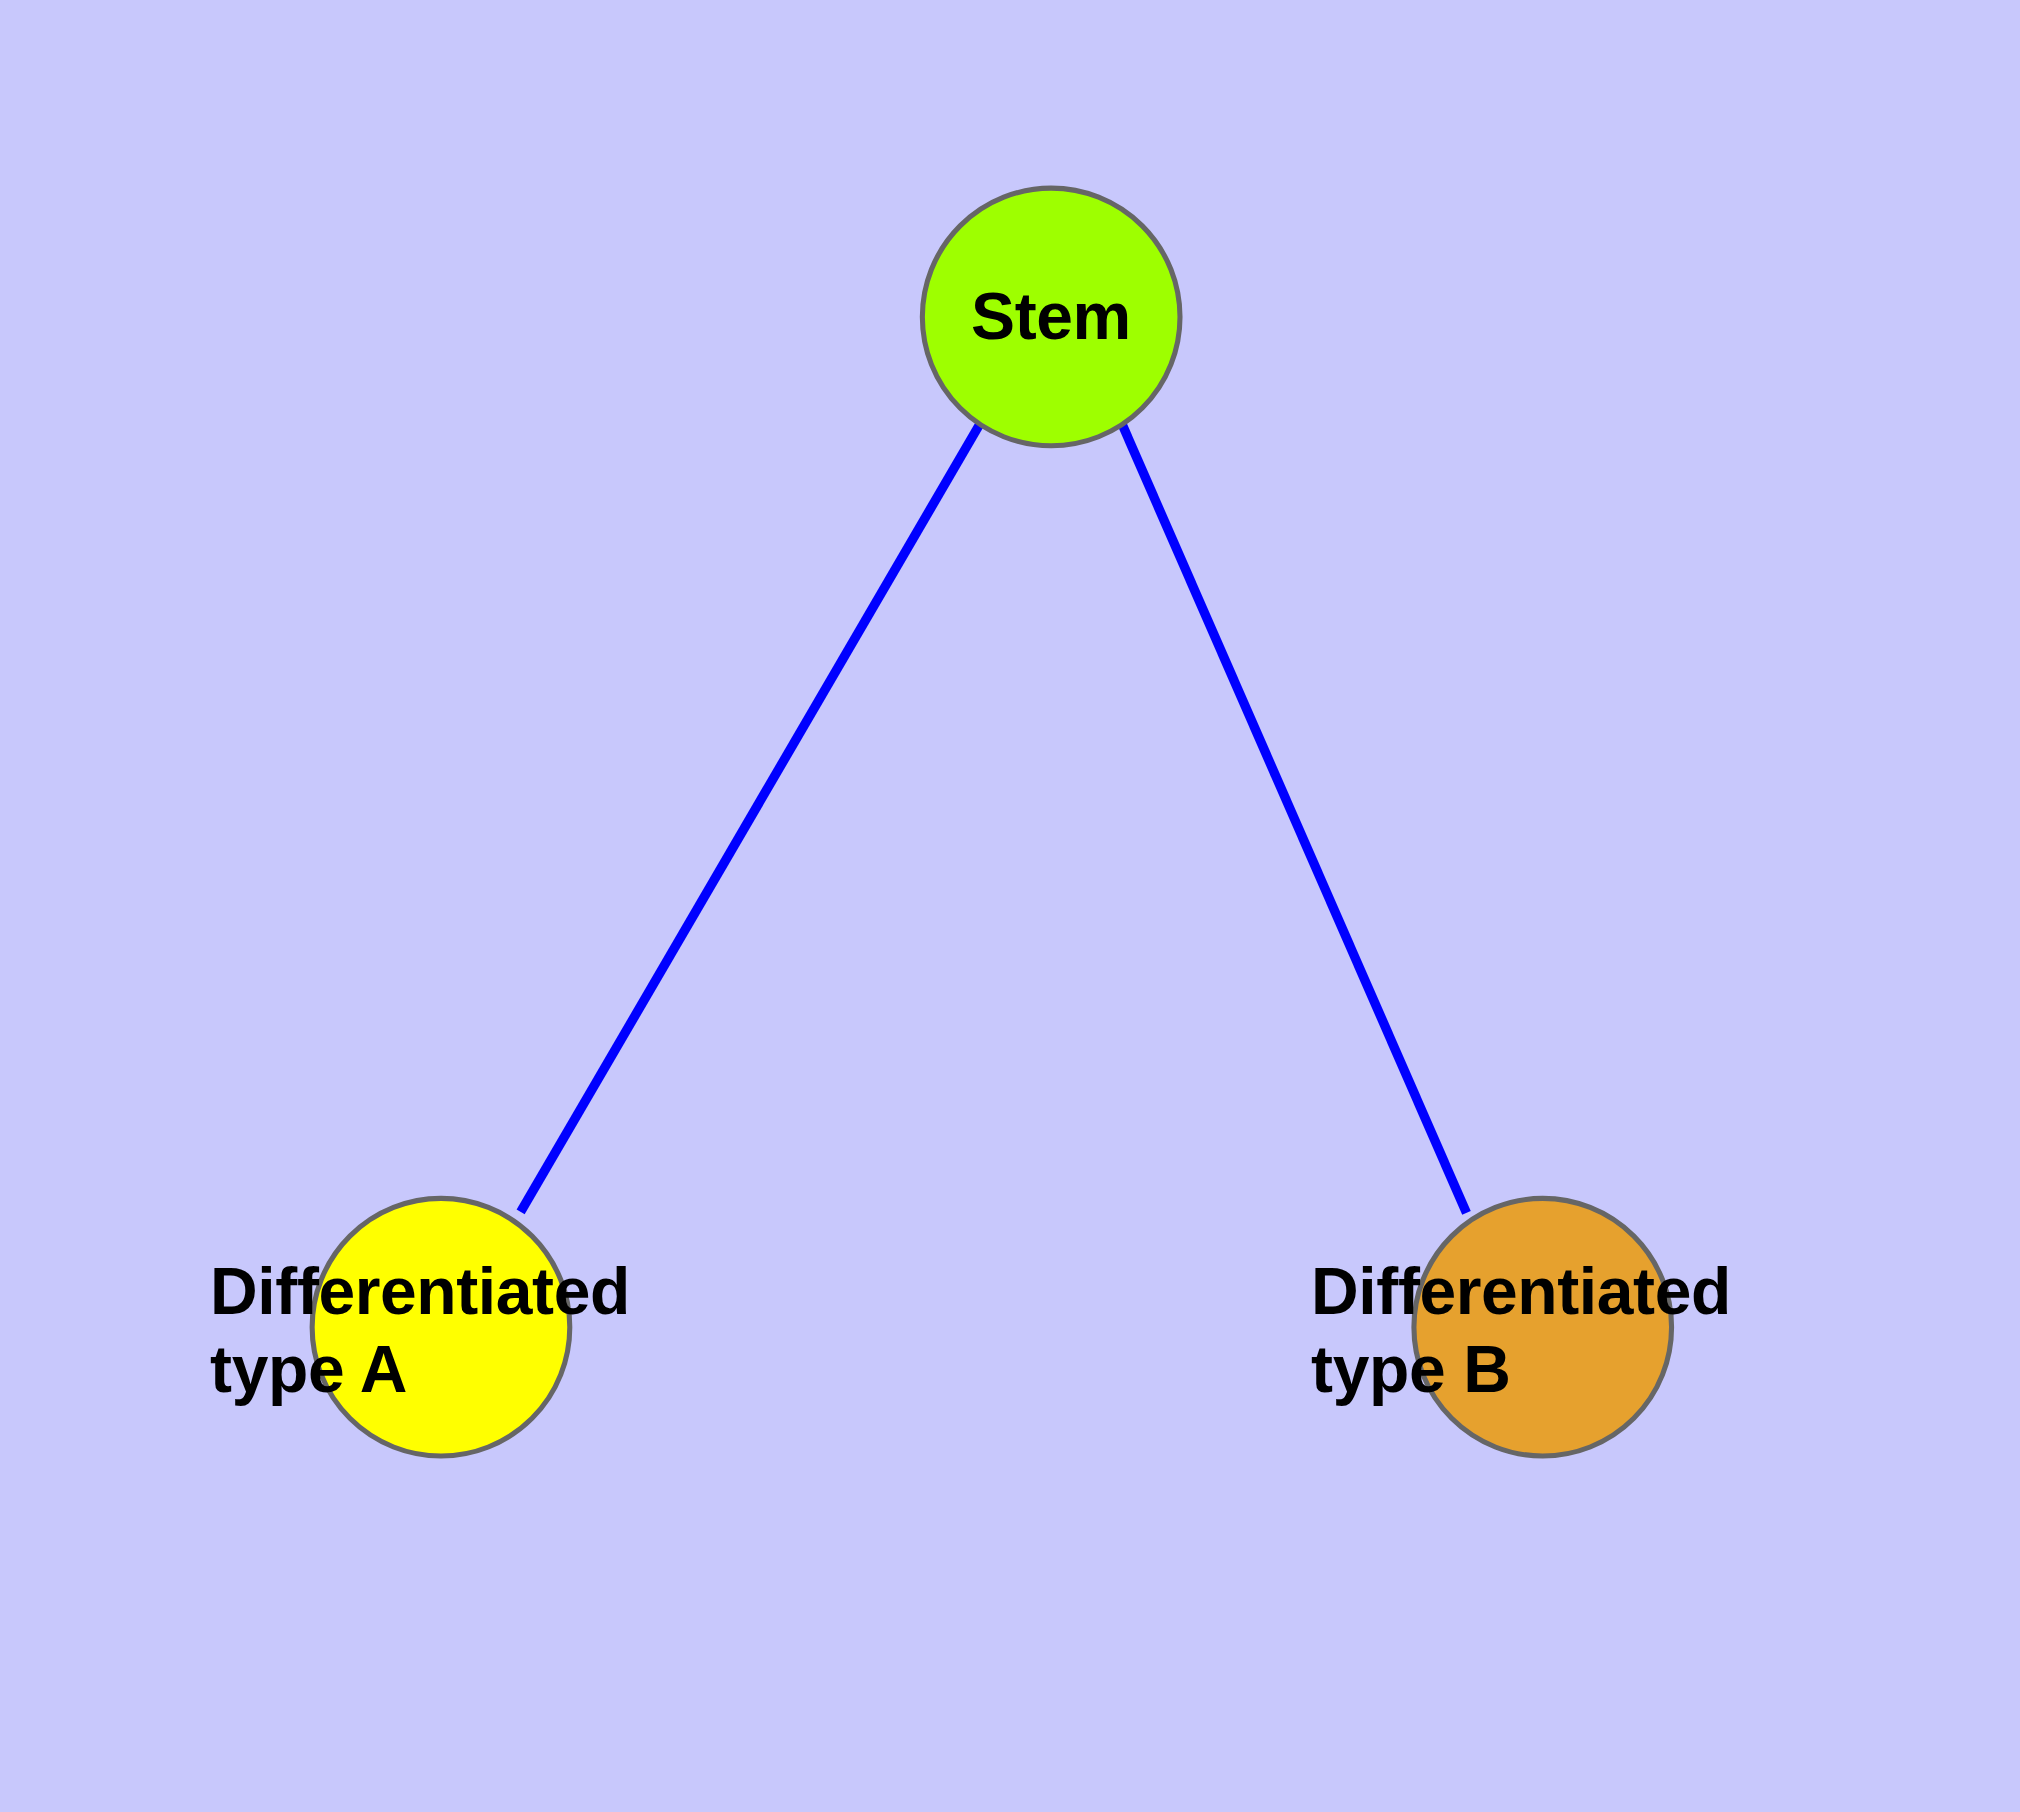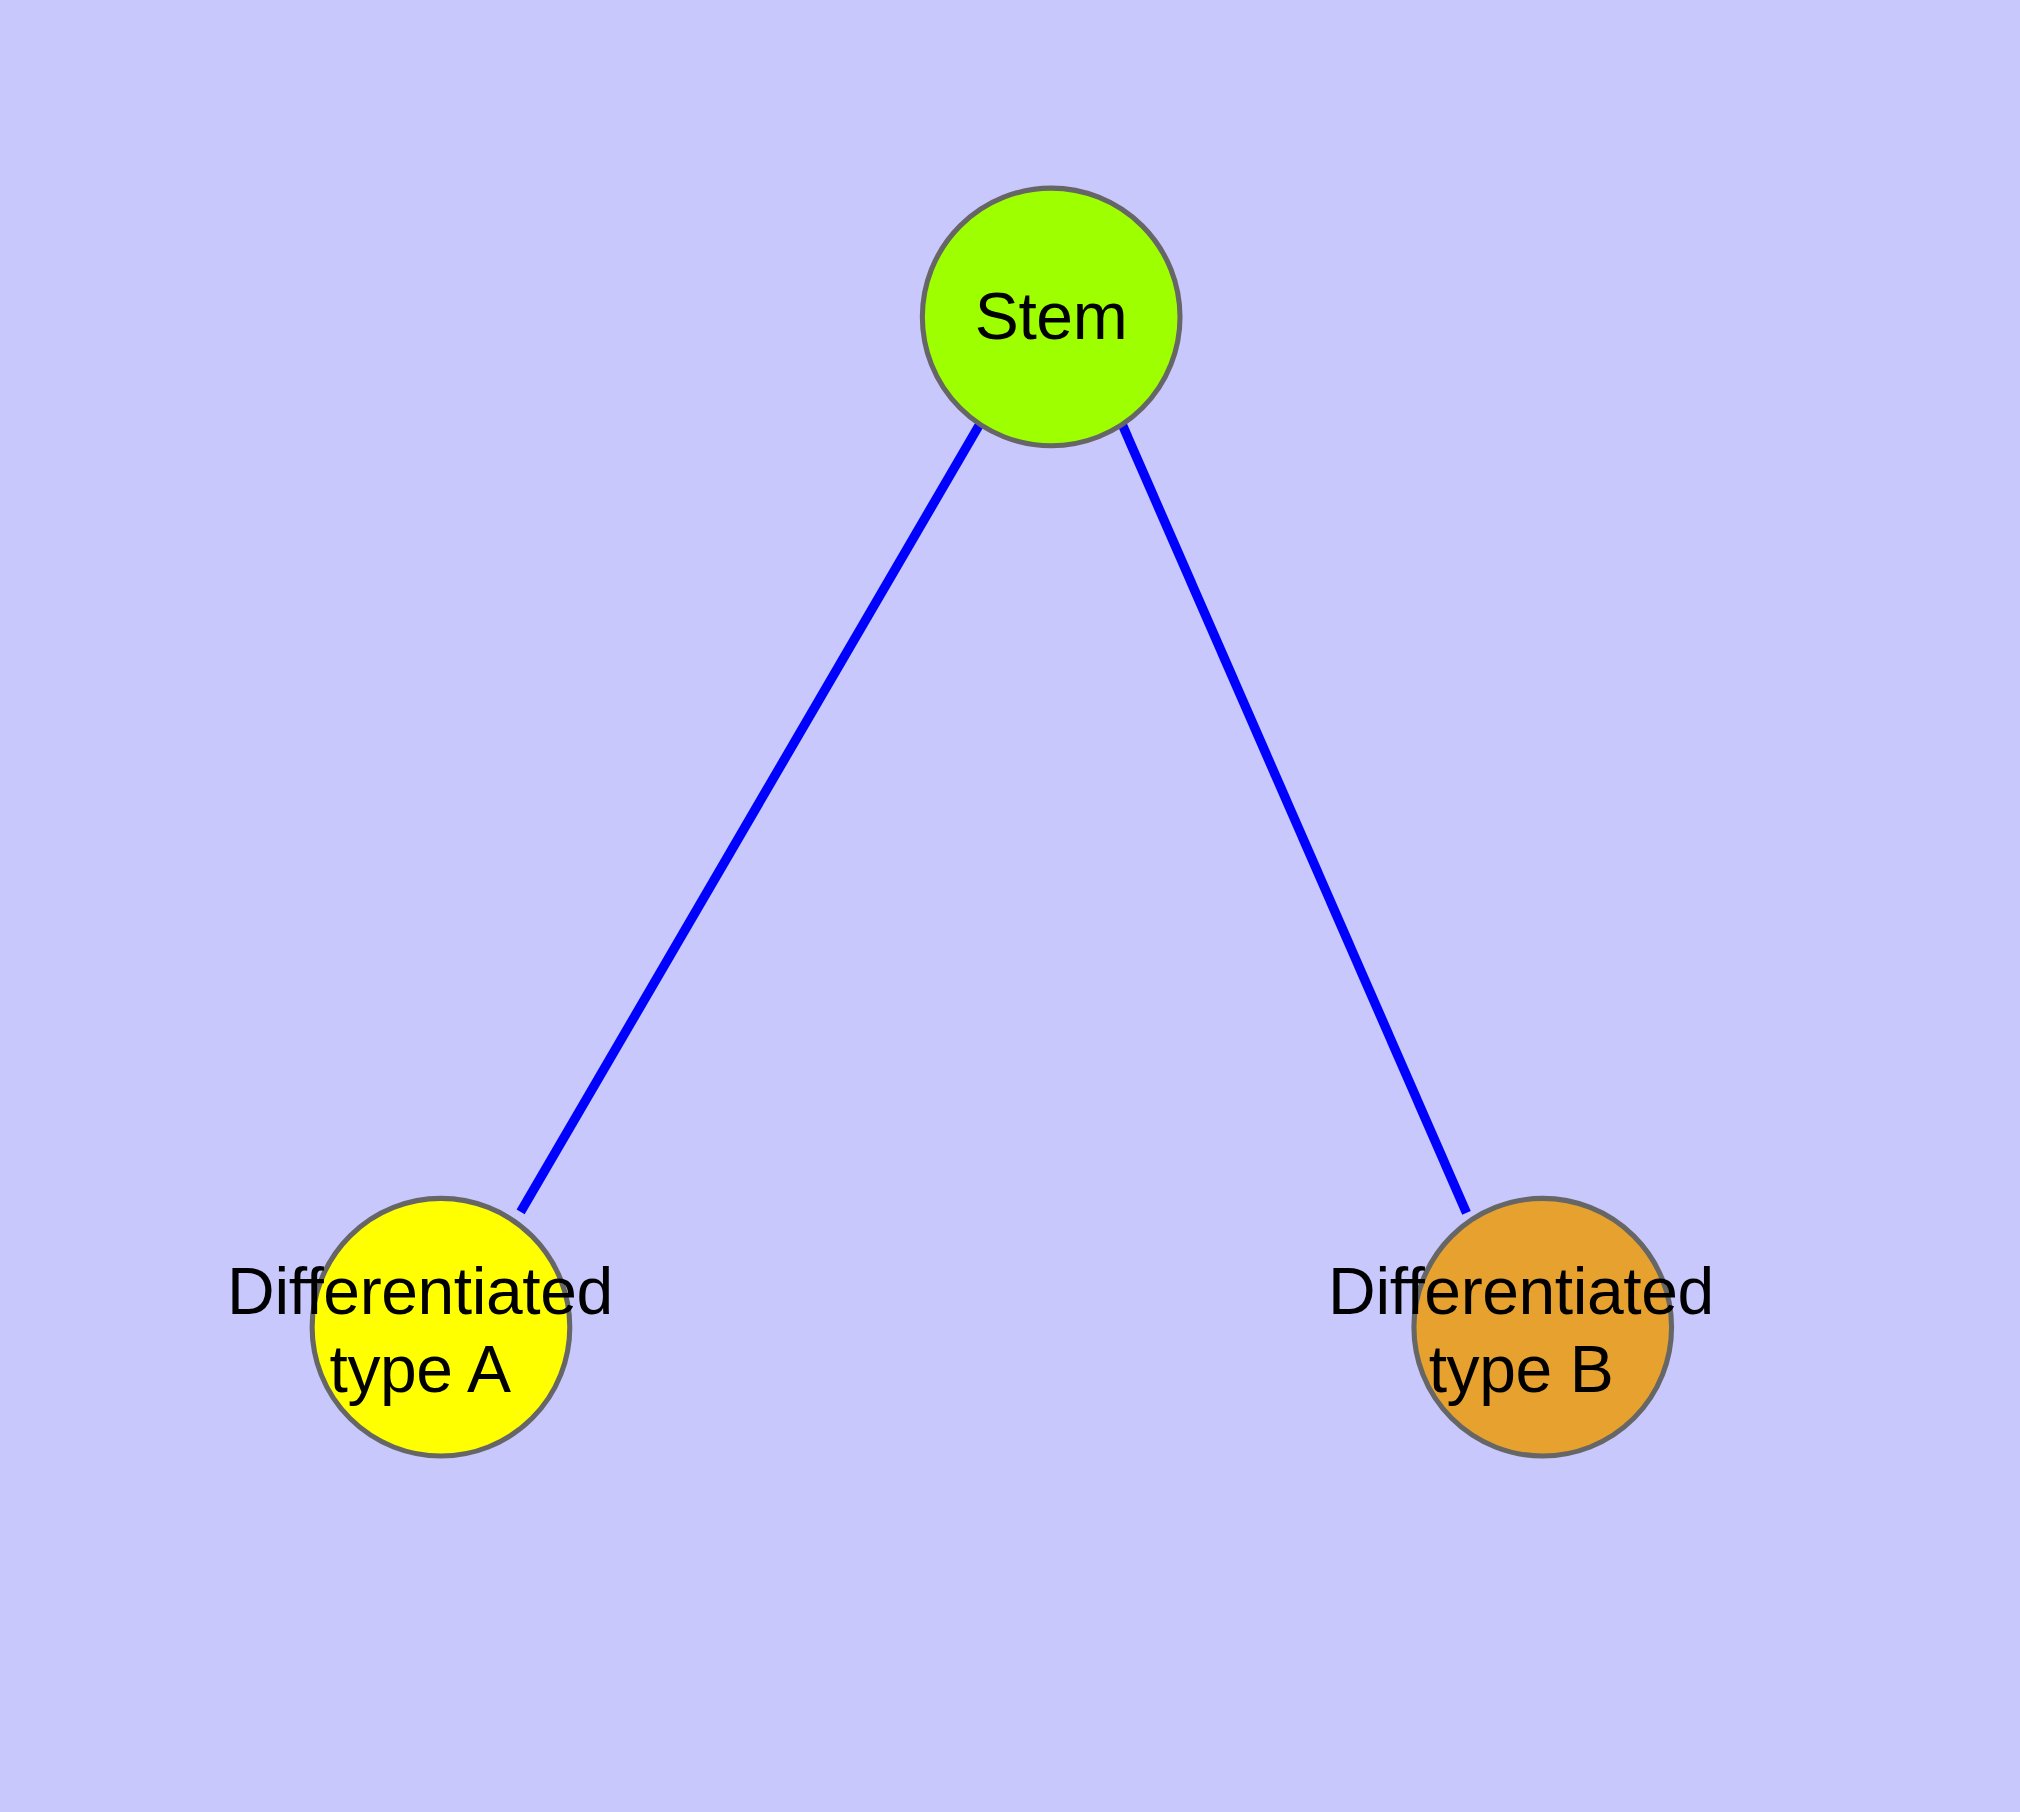--- a/index.html
+++ b/index.html
@@ -19,24 +19,23 @@
     position: absolute;
     left: 0;
     top: 0;
     width: 2021px;
     height: 1812px;
     display: block;
   }
   .node-label {
     position: absolute;
     color: #000000;
-    font-weight: normal;
+    font-weight: bold;
     font-size: 66px;
     line-height: 1.18;
-    text-align: center;
     white-space: pre;
     letter-spacing: -0.4px;
     transform: translate(-50%, -50%);
     pointer-events: none;
   }
 </style>
 </head>
 <body>
 
 <div id="stage" style="width: 2021px; height: 1812px; background: rgb(200, 200, 252);">

